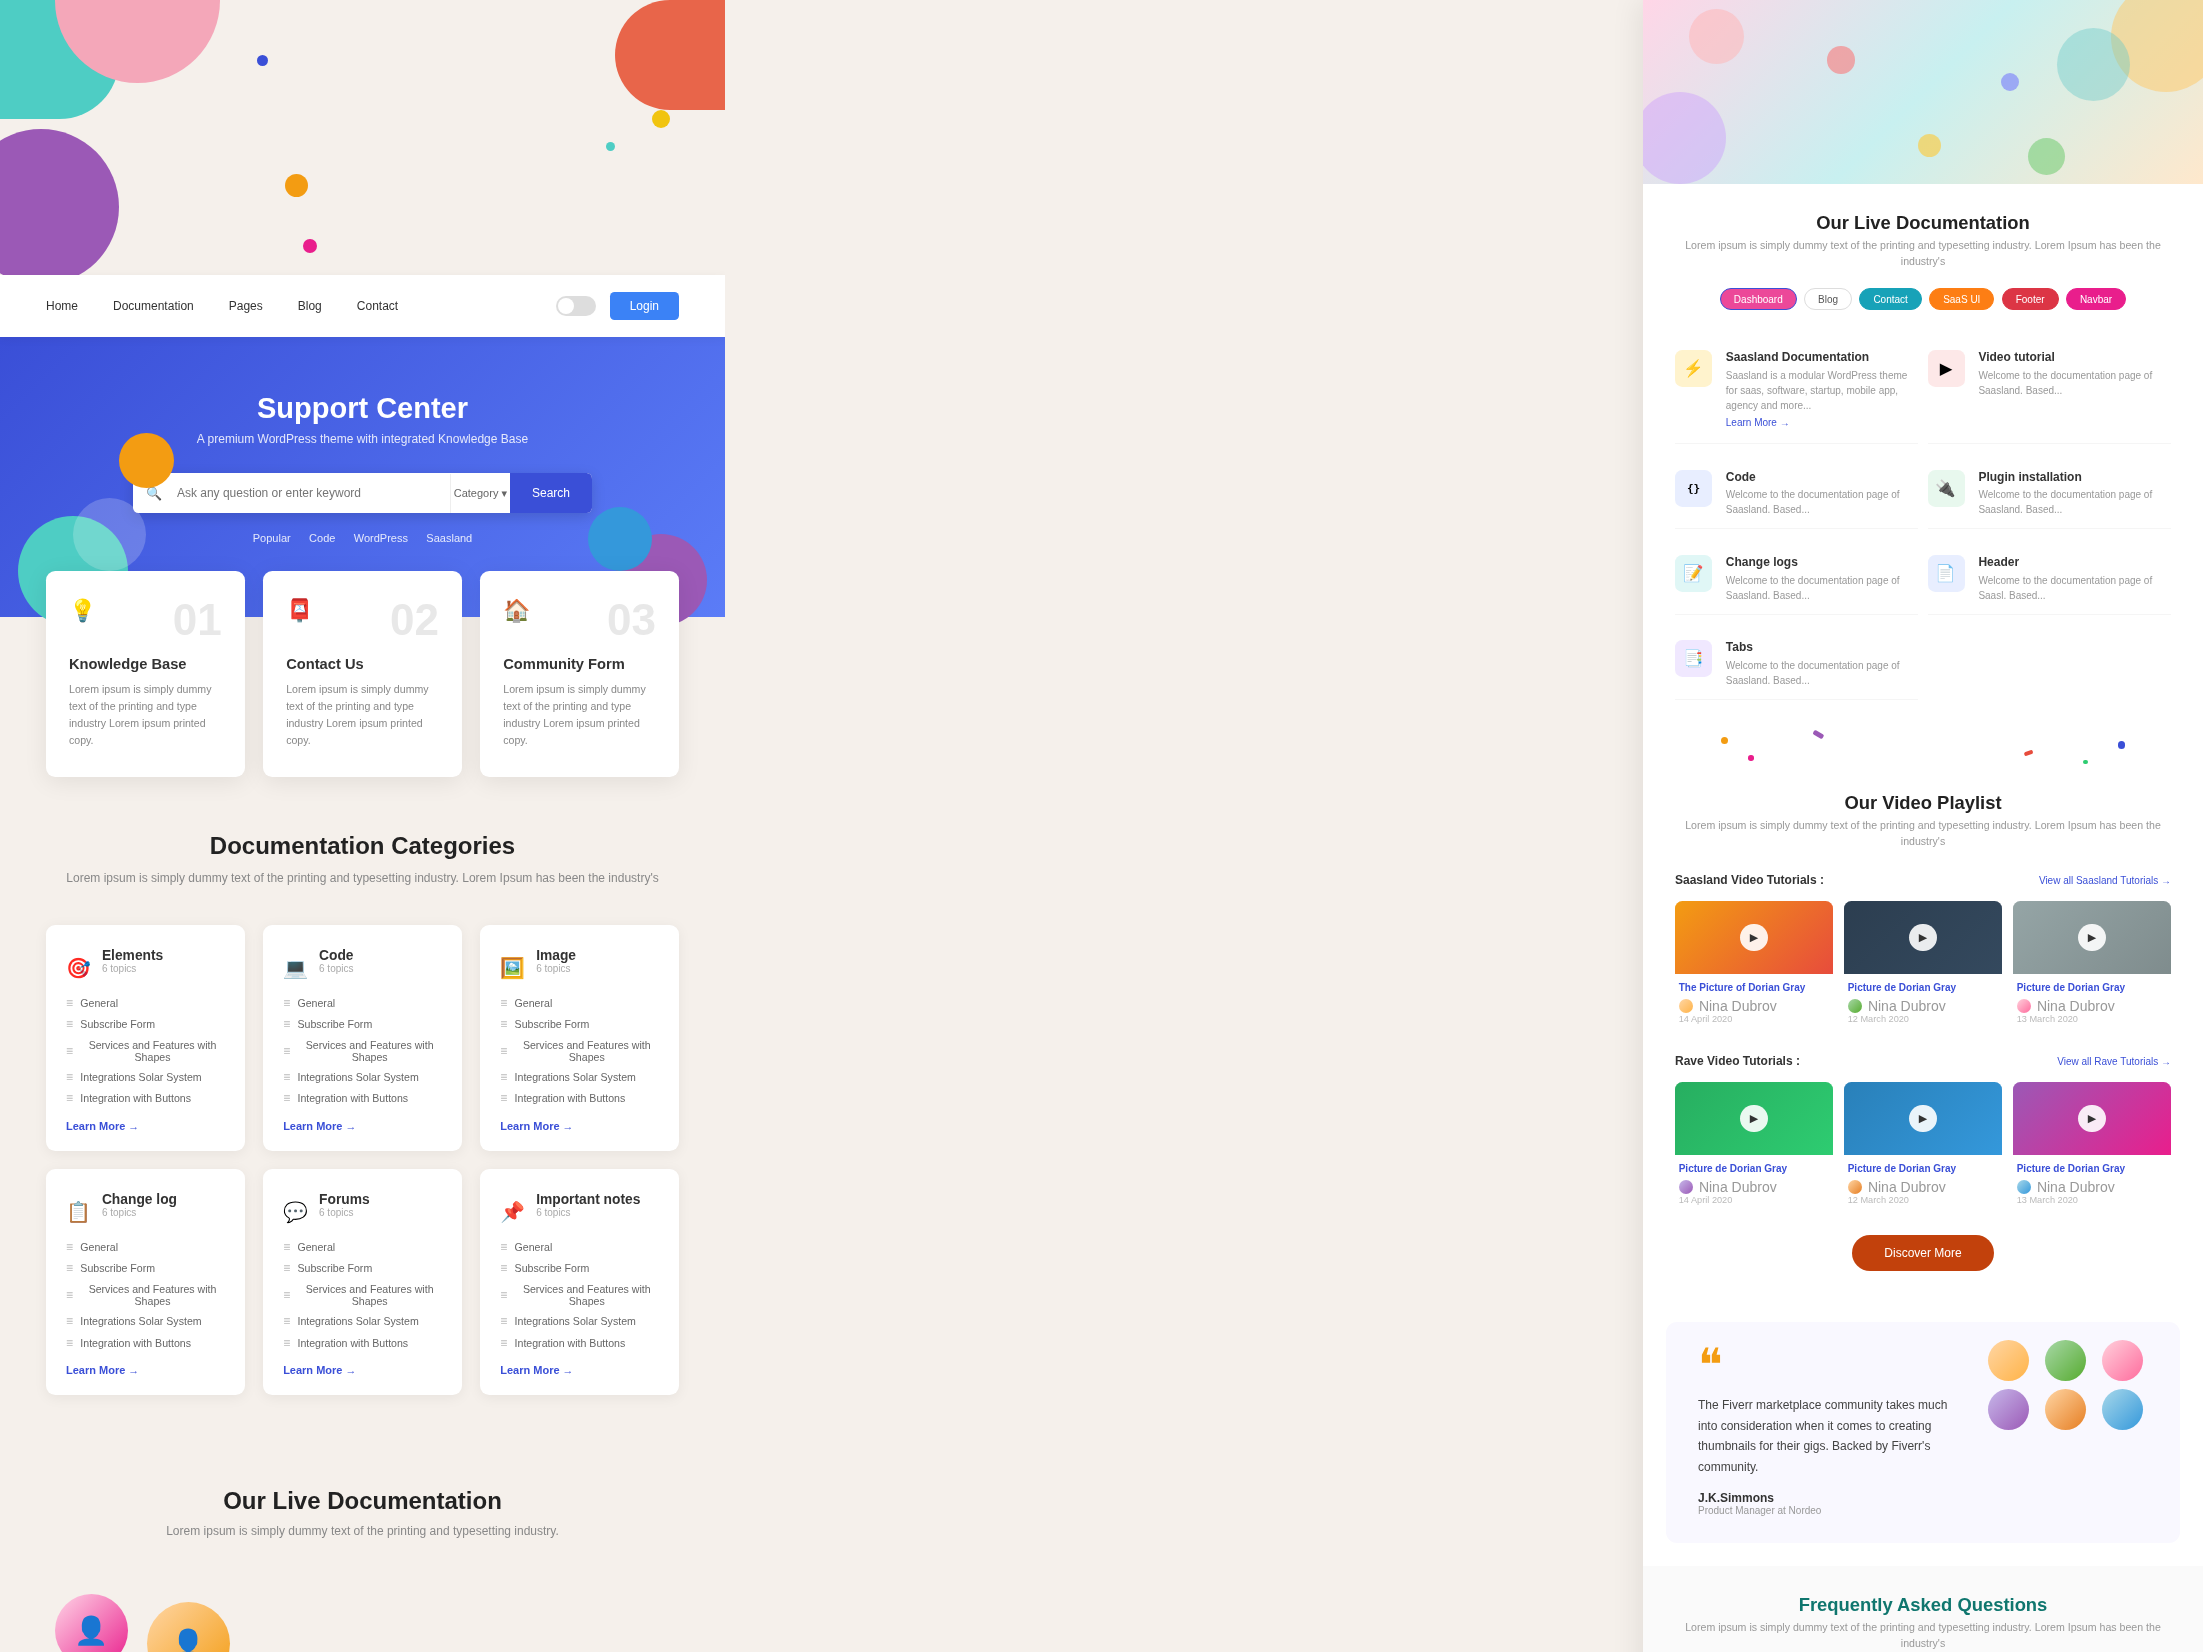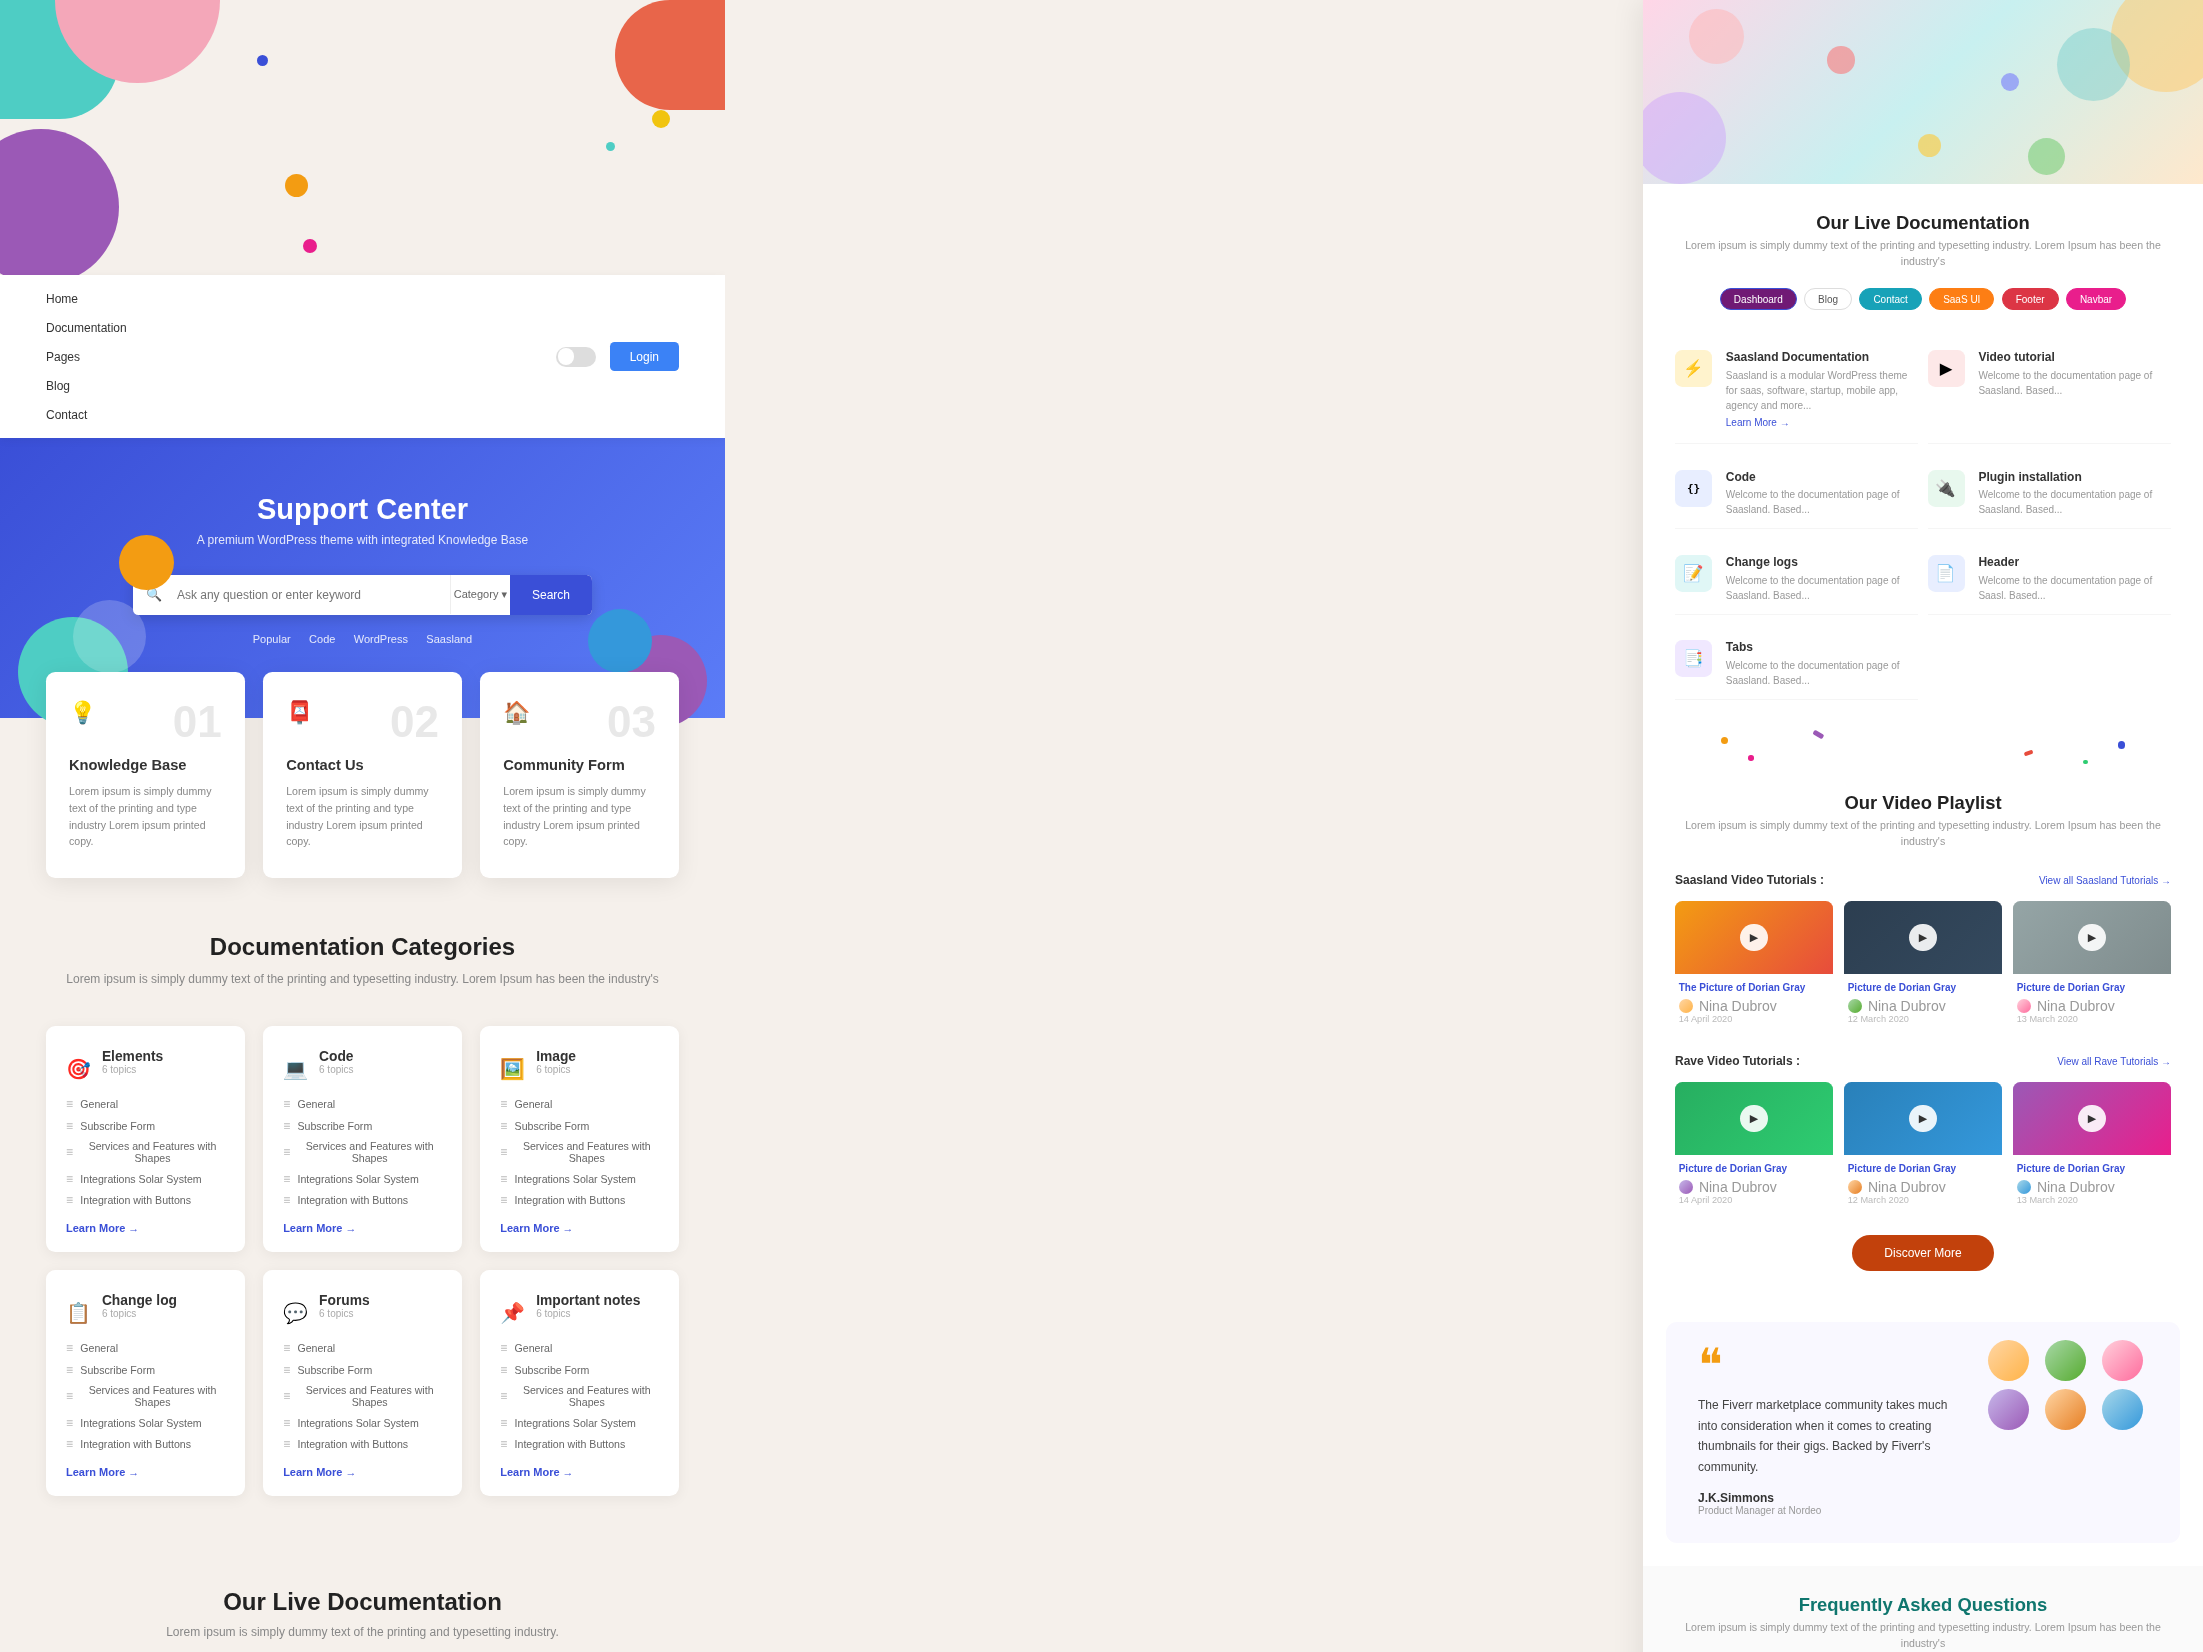--- a/index.html
+++ b/index.html
@@ -23,21 +23,21 @@
       position: relative;
       z-index: 10;
       background: white;
       display: flex;
       align-items: center;
       justify-content: space-between;
       padding: 16.5px 46px;
       margin-top: 275px;
       box-shadow: 0 1.8px 9.2px rgba(0,0,0,0.05);
     }
-    .nav-links { display: flex; gap: 15px; flex-direction: column; }
+    .nav-links { display: flex; gap: 35px; }
     .nav-link { font-size: 12px; color: #333; cursor: pointer; text-decoration: none; }
     .nav-right { display: flex; align-items: center; gap: 13.8px; }
     .toggle-btn {
       width: 40px; height: 20px;
       background: #ddd;
       border-radius: 10px;
       position: relative;
       cursor: pointer;
     }
     .toggle-btn::after {
@@ -207,21 +207,21 @@
     
     .filter-tags { display: flex; gap: 7.3px; justify-content: center; margin-bottom: 23px; flex-wrap: wrap; }
     .filter-tag {
       padding: 4.6px 13px;
       border-radius: 18.4px;
       font-size: 10px;
       cursor: pointer;
       border: 0.9px solid #ddd;
       color: #555;
     }
-    .filter-tag.blue { background: #701a75; color: white; border-color: #3a4fd7; }
+    .filter-tag.blue { background: #ec4899; color: white; border-color: #3a4fd7; }
     .filter-tag.cyan { background: #17a2b8; color: white; border-color: #17a2b8; }
     .filter-tag.orange { background: #fd7e14; color: white; border-color: #fd7e14; }
     .filter-tag.red { background: #dc3545; color: white; border-color: #dc3545; }
     .filter-tag.pink { background: #e91e8c; color: white; border-color: #e91e8c; }
     .doc-list-item {
       display: flex;
       gap: 13.8px;
       padding: 16.5px 0;
       border-bottom: 0.9px solid #f5f5f5;
     }

